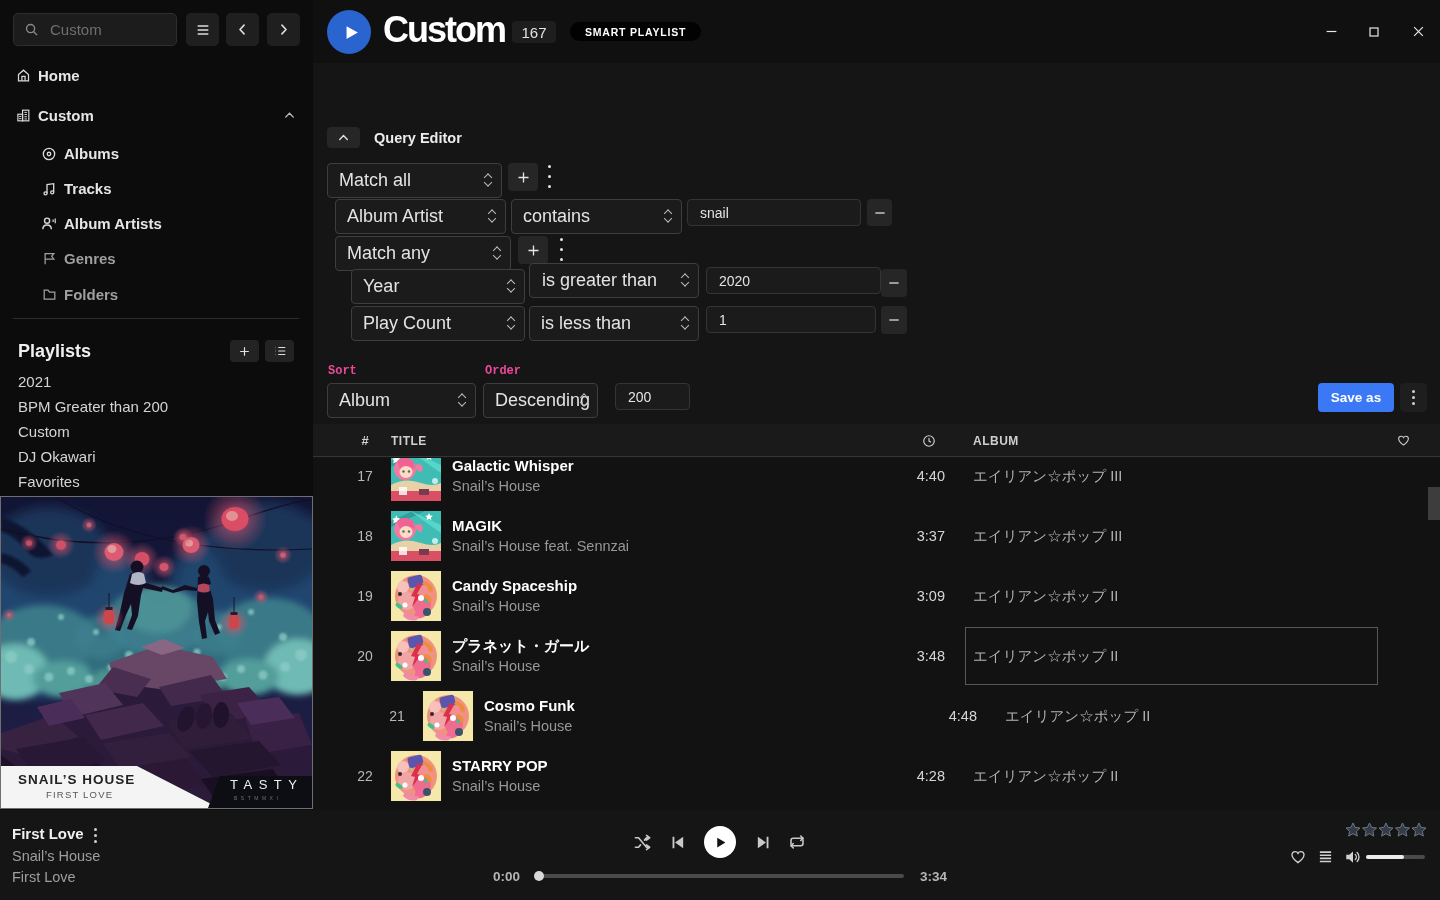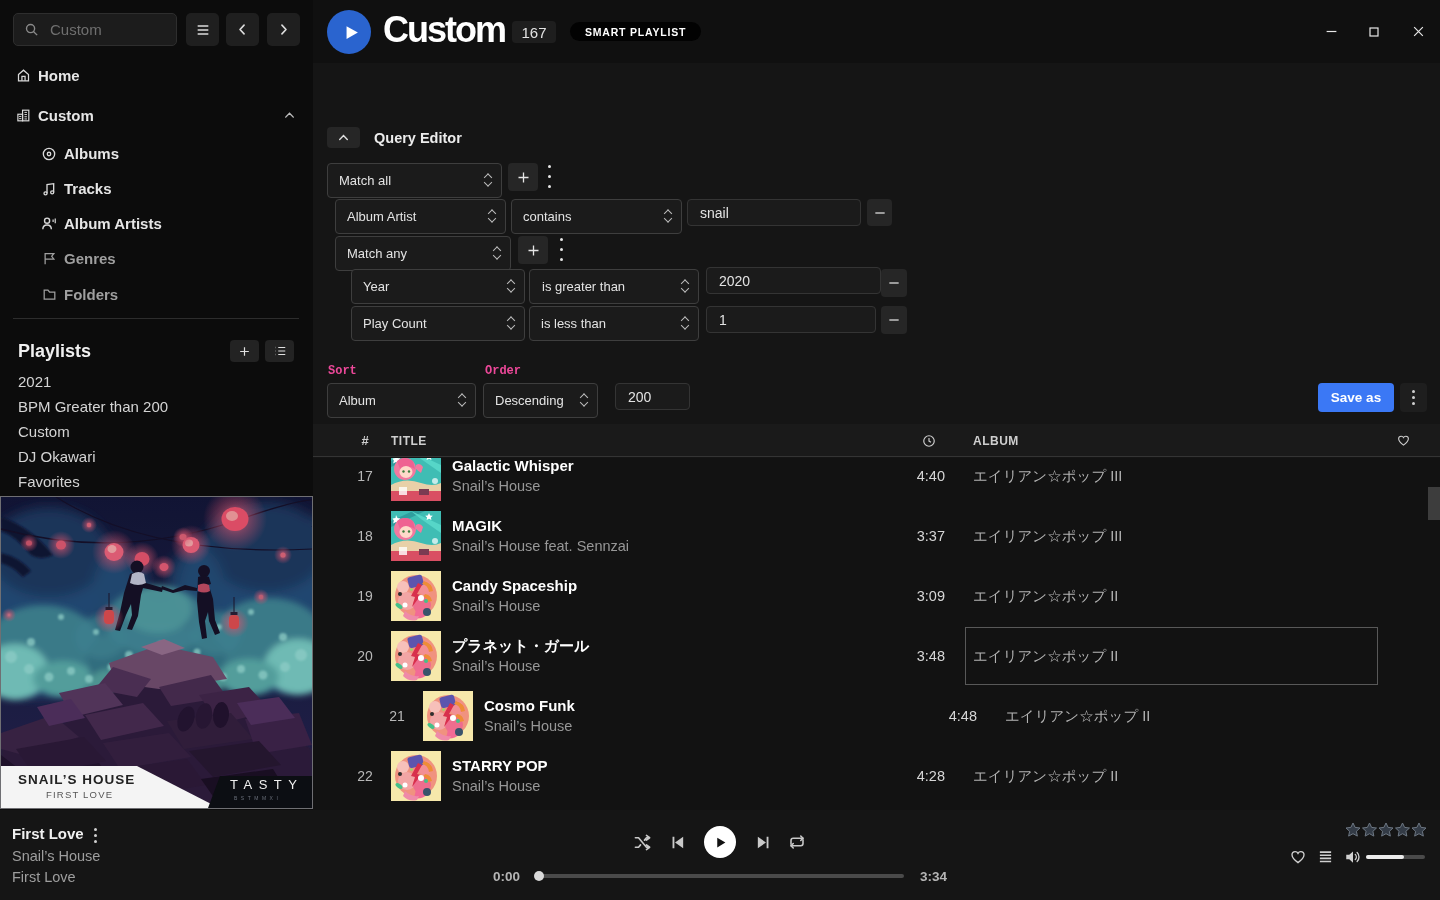--- a/index.html
+++ b/index.html
@@ -27,21 +27,21 @@
   #title { position:absolute; left:70px; top:9px; font-size:36px; font-weight:800; color:#fff; letter-spacing:-2px;}
   #count { position:absolute; left:199px; top:21px; width:44px; height:22px; background:#1e1e1e; border-radius:4px;
            color:#e3e3e3; font-size:15px; display:flex; align-items:center; justify-content:center; }
   #smart { position:absolute; left:257px; top:22px; height:19px; padding:0 15px; background:#020202; border-radius:10px;
            color:#fff; font-size:10.5px; font-weight:700; letter-spacing:.8px; display:flex; align-items:center; }
   .winbtn { position:absolute; top:0; width:30px; height:63px; display:flex; align-items:center; justify-content:center; }
   
   #toolbar { position:absolute; left:0; top:63px; width:1127px; height:52px; }
   
   .qsel { position:absolute; height:35px; background:#1b1b1b; border:1px solid #3e3e3e; border-radius:4px;
-          color:#e3e3e3; font-size:13px; display:flex; align-items:center; padding:0 11px; }
+          color:#e3e3e3; font-size:18px; display:flex; align-items:center; padding:0 11px; }
   .qsel .ud { position:absolute; right:9px; top:50%; transform:translateY(-50%); }
   .qin { position:absolute; height:27px; background:#1b1b1b; border:1px solid #343434; border-radius:4px;
          color:#e3e3e3; font-size:14px; display:flex; align-items:center; padding:0 12px; }
   .qbtn { position:absolute; background:#262626; border-radius:4px; display:flex; align-items:center; justify-content:center; }
   .qlabel { position:absolute; color:#ec4899; font-size:12px; font-weight:700;font-family:Liberation Mono, monospace; }
   #saveas { position:absolute; left:1005px; top:383px; width:76px; height:29px; background:#3b78f5; border-radius:4px;
             color:#fff; font-size:13.5px; font-weight:700; display:flex; align-items:center; justify-content:center; }
   
   #thead { position:absolute; left:0; top:424px; width:1127px; height:33px; background:#1a1a1a;
            border-bottom:1px solid #343434; color:#cfcfcf; }
@@ -397,21 +397,21 @@
   <div class="qbtn" style="left:205px; top:236px; width:30px; height:28px;">
         <svg width="15" height="15" viewBox="0 0 24 24" stroke="#e6e6e6" stroke-width="2.1" fill="none">
           <path d="M12 4 v16 M4 12 h16"></path>
         </svg>
       </div>
   <div class="dots3" style="left:247px; top:238px;">
         <i></i>
       </div>
 
   <div class="qsel" style="left:38px; top:269px; width:174px;">Year<span class="ud"></span></div>
-  <div class="qsel" style="left:216px; top:269px; width:170px;padding-left:12px;">is greater than<span class="ud"></span></div>
+  <div class="qsel" style="left:216px; top:263px; width:170px;padding-left:12px;">is greater than<span class="ud"></span></div>
   <div class="qin" style="left:393px; top:267px; width:175px;">2020</div>
   <div class="qbtn" style="left:568px; top:269px; width:26px; height:28px;">
         <svg width="14" height="14" viewBox="0 0 24 24" stroke="#e6e6e6" stroke-width="2.1" fill="none">
           <path d="M4 12 h16"></path>
         </svg>
       </div>
 
   <div class="qsel" style="left:38px; top:306px; width:174px;">Play Count<span class="ud"></span></div>
   <div class="qsel" style="left:216px; top:306px; width:170px;">is less than<span class="ud"></span></div>
   <div class="qin" style="left:393px; top:306px; width:170px;">1</div>

